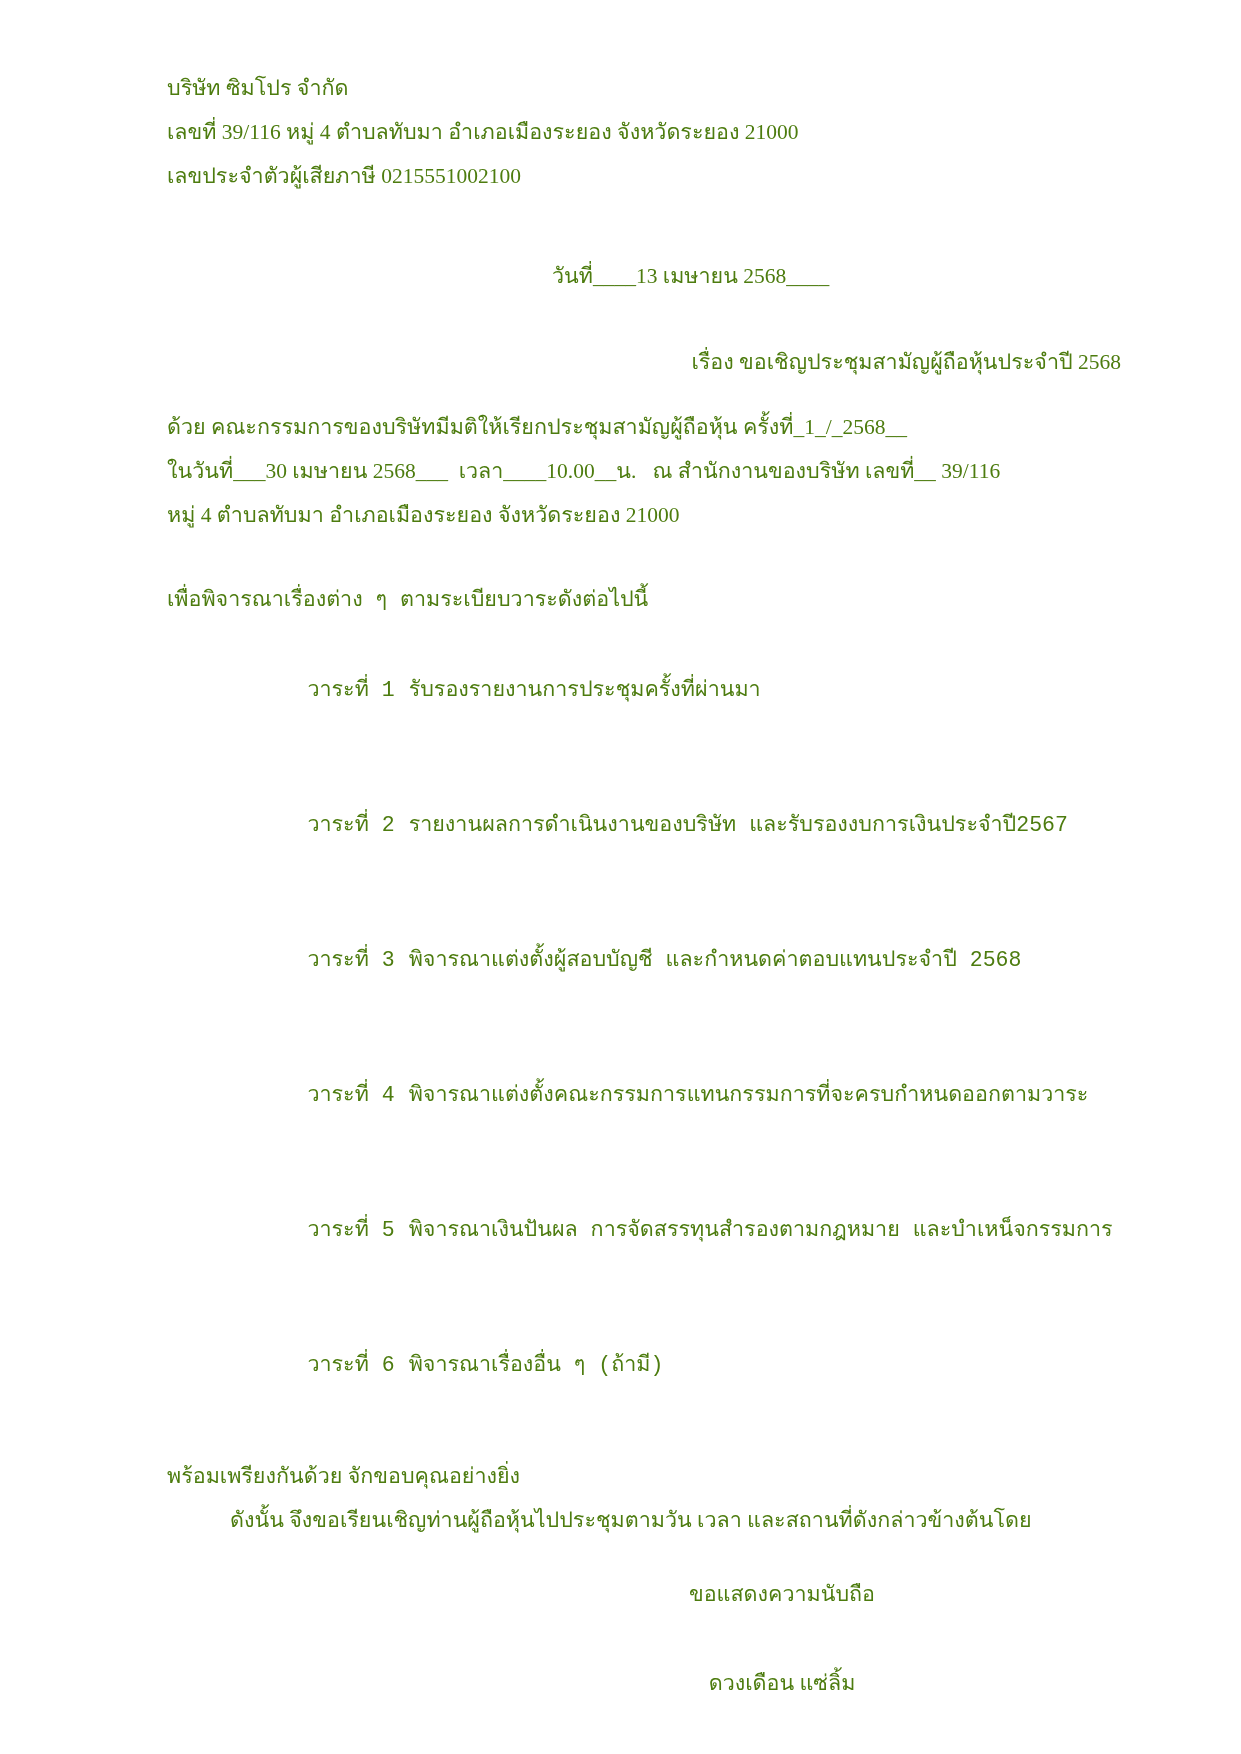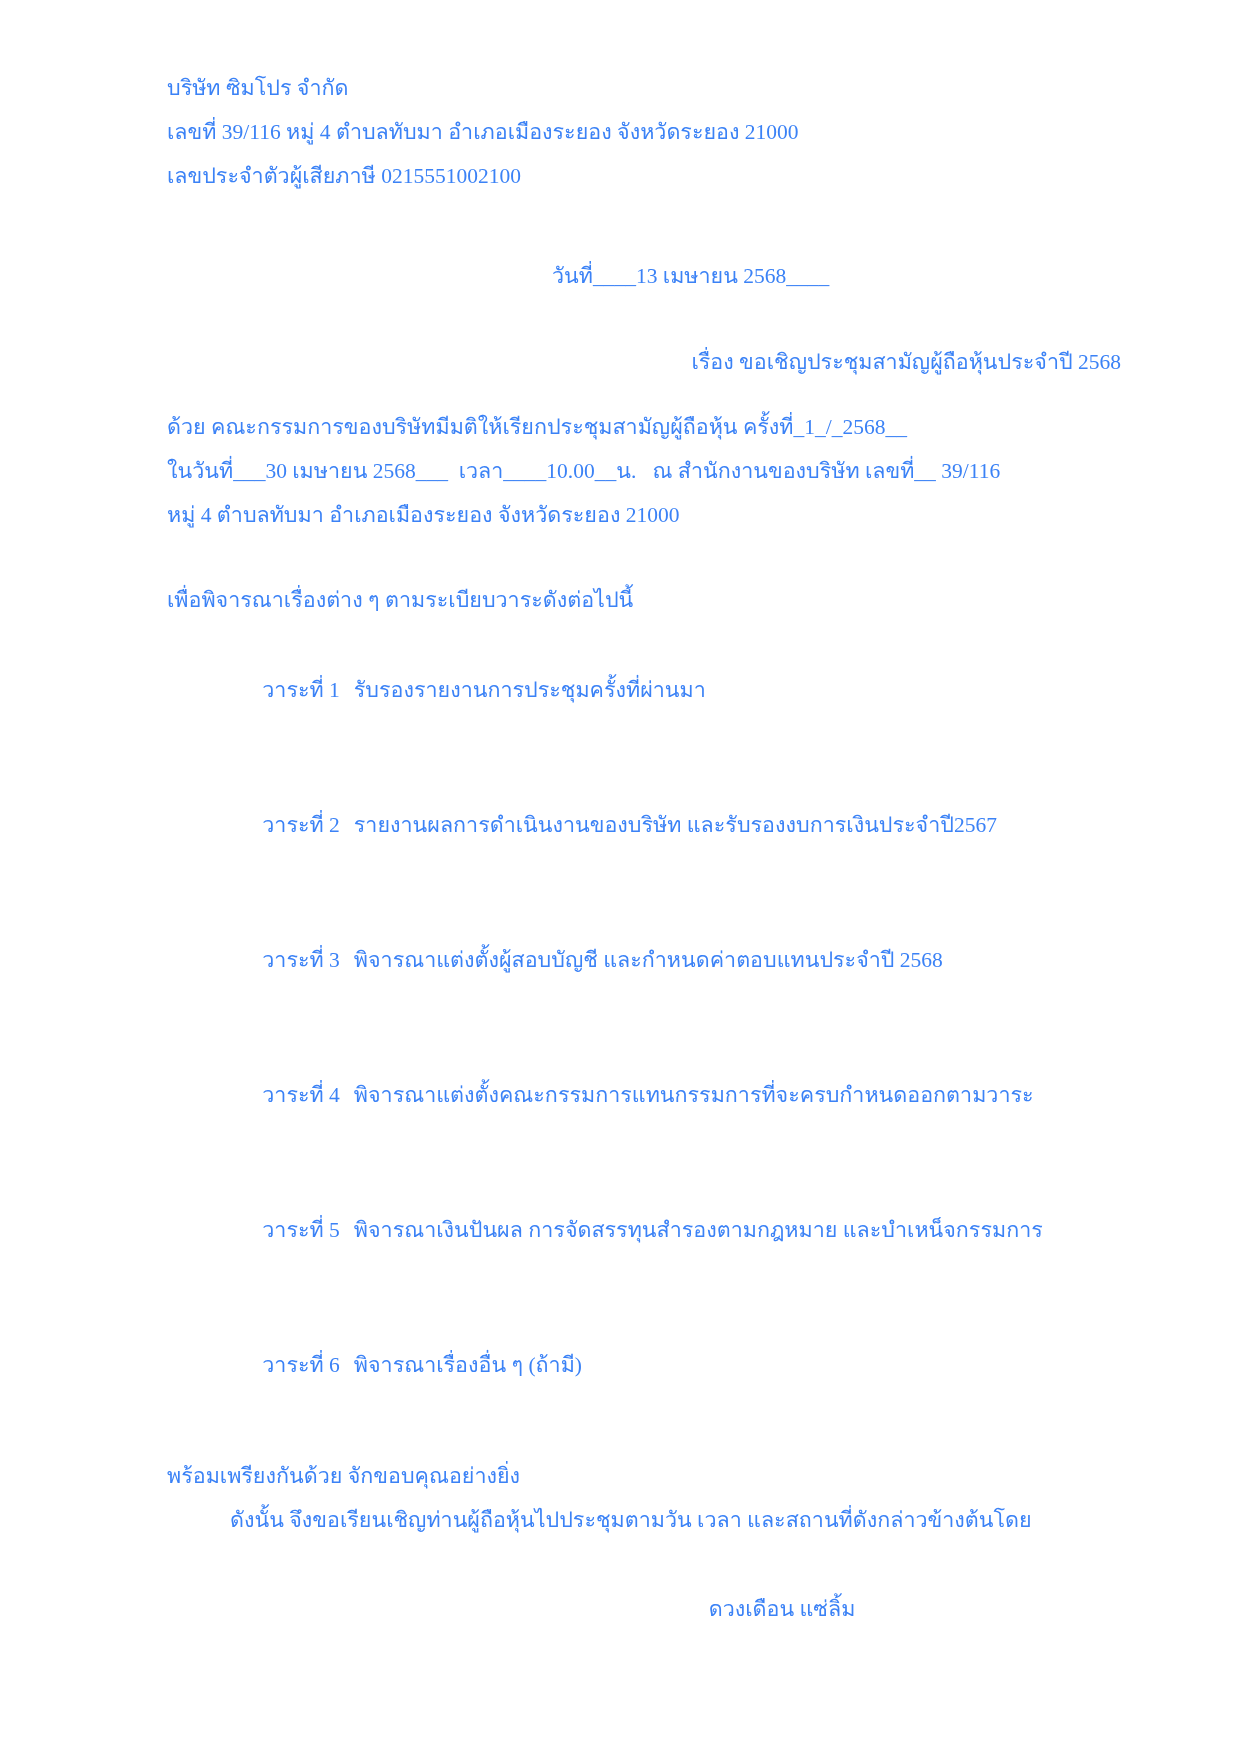--- a/index.html
+++ b/index.html
@@ -6,40 +6,40 @@
     margin: 0;
     padding: 0;
     background: #ffffff;
   }
   .page {
     position: relative;
     width: 1241px;
     height: 1754px;
     box-sizing: border-box;
     background: #ffffff;
-    color: #3b82f6;
+    color: #4d7c0f;
     padding: 66px 120px 0 167px;
     font-family: "Liberation Serif", "DejaVu Serif", serif;
     font-size: 21.5px;
     line-height: 44px;
   }
   .line { white-space: pre-wrap; }
 
   .header-block { }
 
   .date-line {
     margin-top: 56px;
     margin-left: 385px;
   }
   .subject-line { margin-top: 42px; text-align: right; }
   .salutation-line { margin-top: 29px; }
 
   .body-par { margin-top: 21px; }
 
-  .agenda-block { margin-top: 41px; line-height: 45px; }
+  .agenda-block { margin-top: 41px; line-height: 45px; font-family: Liberation Mono, monospace; }
   .agenda-item { padding-left: 63px; }
   .agenda-item .agenda-no { margin-right: 14px; }
 
   .closing-par { margin-top: 21px; }
   .closing-indent { text-indent: 63px; }
 
   .signoff-row {
     margin-top: 30px;
     margin-left: 420px;
     width: 390px;
@@ -96,19 +96,20 @@
     <div class="line agenda-item">
       <span class="agenda-no">วาระที่ 6</span><span>พิจารณาเรื่องอื่น ๆ (ถ้ามี)</span>
     </div>
   </div>
 
   <div class="closing-par">
     <div class="line">พร้อมเพรียงกันด้วย จักขอบคุณอย่างยิ่ง</div>
     <div class="line closing-indent">ดังนั้น จึงขอเรียนเชิญท่านผู้ถือหุ้นไปประชุมตามวัน เวลา และสถานที่ดังกล่าวข้างต้นโดย</div>
   </div>
 
+  <div class="signoff-row line">ขอแสดงความนับถือ</div>
 
   <div class="signature-block">
     <div class="line">ดวงเดือน แซ่ลิ้ม</div>
 
   </div>
 
 </div>
 
 </body></html>

